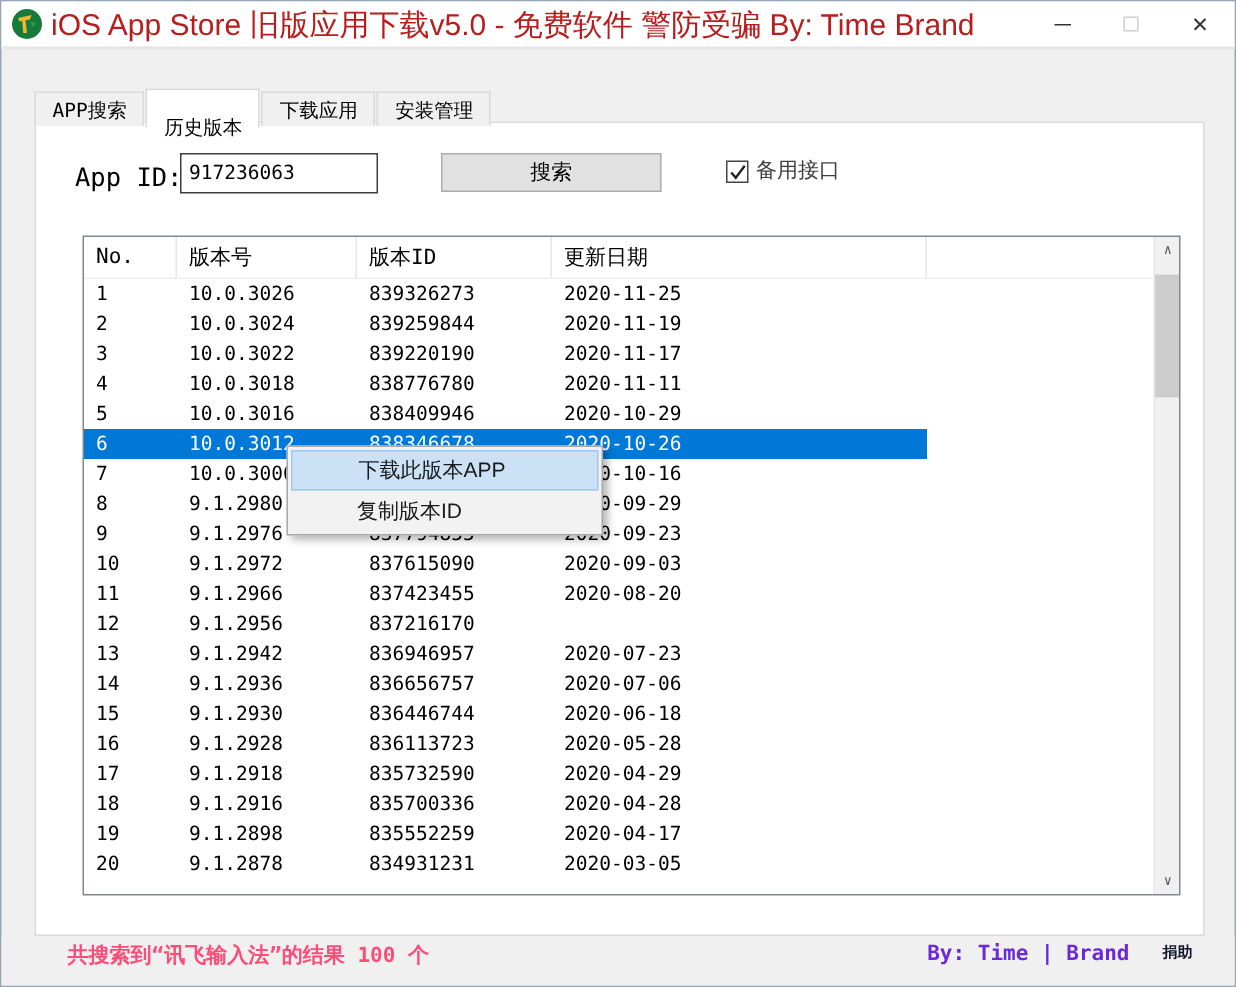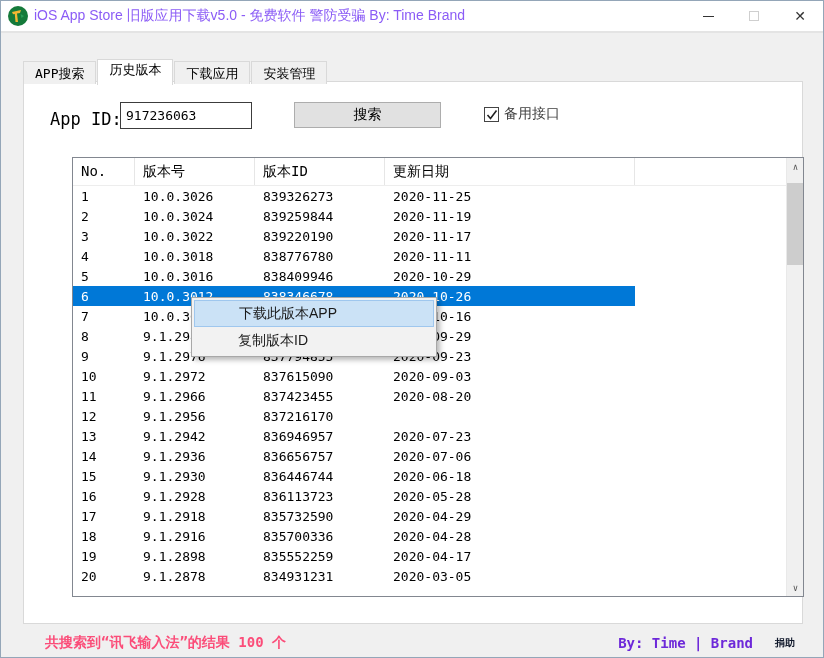--- a/index.html
+++ b/index.html
@@ -5,34 +5,34 @@
   * { margin:0; padding:0; box-sizing:border-box; }
   html,body { width:824px; height:658px; overflow:hidden; }
   body { font-family:"Liberation Sans", sans-serif; background:#f0f0f0; }
   .window { position:relative; width:824px; height:658px; background:#f0f0f0;
             border:1px solid #94a6b8; }
 
   
   .titlebar { position:absolute; top:0; left:0; right:0; height:32px; background:#ffffff;
               border-bottom:2px solid #e4e4e4; display:flex; align-items:center; }
   .app-icon { width:20px; height:20px; margin:0 6px 0 7px; flex:0 0 auto; }
-  .title-text { font-size:14px; color:#8b5cf6; white-space:nowrap; }
+  .title-text { font-size:20px; color:#b91c1c; white-space:nowrap; }
   .win-btns { margin-left:auto; display:flex; height:100%; }
   .win-btn { width:46px; height:100%; display:flex; align-items:center; justify-content:center;
              font-size:13px; color:#333; cursor:default; }
   .max-glyph { width:10px; height:10px; border:1px solid #cfcfcf; display:inline-block; }
   .min-glyph { width:11px; height:1px; background:#333; display:inline-block; }
   .close-glyph { font-size:14px; color:#333; }
 
   
   .tabs-area { position:absolute; left:22px; top:57px; display:flex; align-items:flex-end; z-index:3; }
   .tab { height:23px; padding:3px 11px 0 11px; font-size:13px; color:#000;
          background:#f0f0f0; border:1px solid #d9d9d9; border-bottom:none; margin-right:1px;
          font-family:"DejaVu Sans Mono","Liberation Mono",monospace; }
-  .tab.active { height:26px; background:#ffffff; padding-top:1px; position:relative; top:1px;
+  .tab.active { height:26px; background:#ffffff; padding-top:16px; position:relative; top:1px;
                 border:1px solid #d9d9d9; border-bottom:none; z-index:4; }
 
   
   .tab-panel { position:absolute; left:22px; top:80px; width:780px; height:543px;
                background:#ffffff; border:1px solid #d9d9d9; z-index:2; }
 
   .form-label { position:absolute; left:26px; top:27px; font-size:17px; color:#000;
                 font-family:"DejaVu Sans Mono","Liberation Mono",monospace; }
   .app-id-input { position:absolute; left:96px; top:20px; width:132px; height:27px;
                   border:1px solid #3c3c3c; background:#fff; font-size:13px; padding:0 5px;
@@ -40,21 +40,21 @@
   .search-btn { position:absolute; left:270px; top:20px; width:147px; height:26px;
                 background:#e1e1e1; border:1px solid #adadad; font-size:14px; color:#000;
                 font-family:"DejaVu Sans Mono","Liberation Mono",monospace; }
   .chk-wrap { position:absolute; left:460px; top:23px; display:flex; align-items:center; gap:5px; }
   .chk-box { width:15px; height:15px; border:1px solid #444; background:#fff; position:relative; }
   .chk-box svg { position:absolute; left:1px; top:1px; display:none; }
   .chk-box.checked svg { display:block; }
   .chk-label { font-size:14px; color:#404040; }
 
   
-  .listview { position:absolute; left:48px; top:75px; width:732px; height:440px;
+  .listview { position:absolute; left:31px; top:75px; width:732px; height:440px;
               border:1px solid #828790; background:#fff; overflow:hidden;
               font-family:"DejaVu Sans Mono","Liberation Mono",monospace; }
   .lv-header { position:absolute; left:0; top:0; right:17px; height:28px; display:flex;
                background:#fff; border-bottom:1px solid #ededed; }
   .hcell { font-size:14px; color:#000; padding:5px 0 0 8px; border-right:1px solid #e6e6e6; }
   .hc1 { width:62px; } .hc2 { width:120px; } .hc3 { width:130px; } .hc4 { width:250px; }
   .hfill { flex:1; border-right:none; }
   .lv-body { position:absolute; left:0; top:28px; right:17px; bottom:0; }
   .lv-row { height:20px; display:flex; font-size:13px; color:#000; align-items:center; }
   .lv-row.selected { background:linear-gradient(to right,#0078d7 0,#0078d7 562px,transparent 562px);
@@ -64,30 +64,30 @@
 
   
   .sbar { position:absolute; top:0; right:0; bottom:0; width:17px; background:#f0f0f0;
           border-left:1px solid #e9e9e9; }
   .sbtn { position:absolute; left:0; width:17px; height:17px; display:flex; align-items:center;
           justify-content:center; font-size:9px; color:#555; }
   .sbtn.up { top:0; } .sbtn.down { bottom:0; }
   .sthumb { position:absolute; left:0; top:25px; width:17px; height:82px; background:#cdcdcd; }
 
   
-  .context-menu { position:absolute; left:190px; top:296px; width:246px; z-index:10;
+  .context-menu { position:absolute; left:190px; top:296px; width:211px; z-index:10;
                   background:#f2f2f2; border:1px solid #a8a8a8; padding:2px;
                   box-shadow:3px 3px 5px rgba(0,0,0,0.28); }
   .menu-item { height:27px; line-height:27px; font-size:14px; color:#1a1a1a; padding-left:44px;
                white-space:nowrap; }
   .menu-item.hl { background:#cbe2f6; border:1px solid #9fc7ee; line-height:25px; }
 
   
   .statusbar { position:absolute; left:0; right:0; top:623px; height:33px; background:#f0f0f0;
-               display:flex; align-items:center; padding:4px 28px 0 44px;
+               display:flex; padding:4px 28px 0 44px;
                font-family:"DejaVu Sans Mono","Liberation Mono",monospace; }
   .status-result { font-size:14px; font-weight:bold; color:#fb4d79; }
   .status-credit { margin-left:auto; font-size:14px; font-weight:bold; color:#6d28d9; }
   .status-donate { margin-left:22px; font-size:10px; font-weight:bold; color:#0f172a; }
 </style>
 </head>
 <body>
 
 <div class="window">
 

